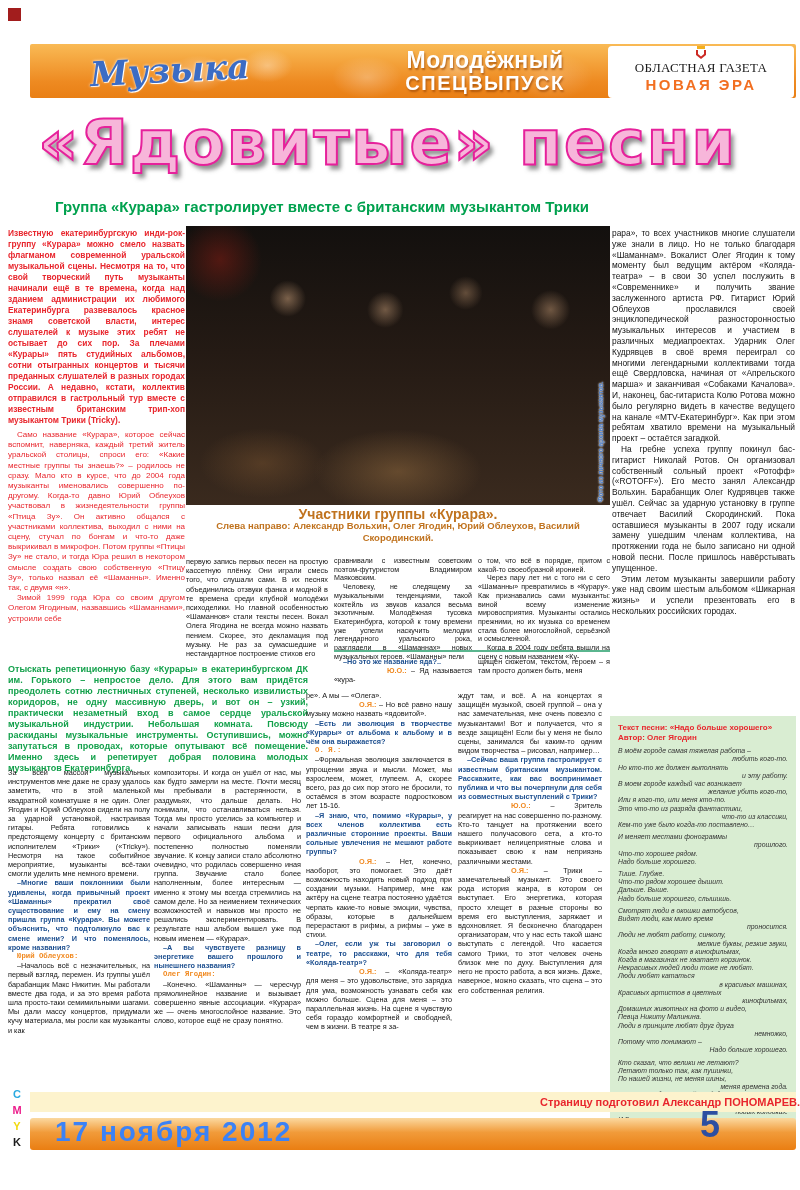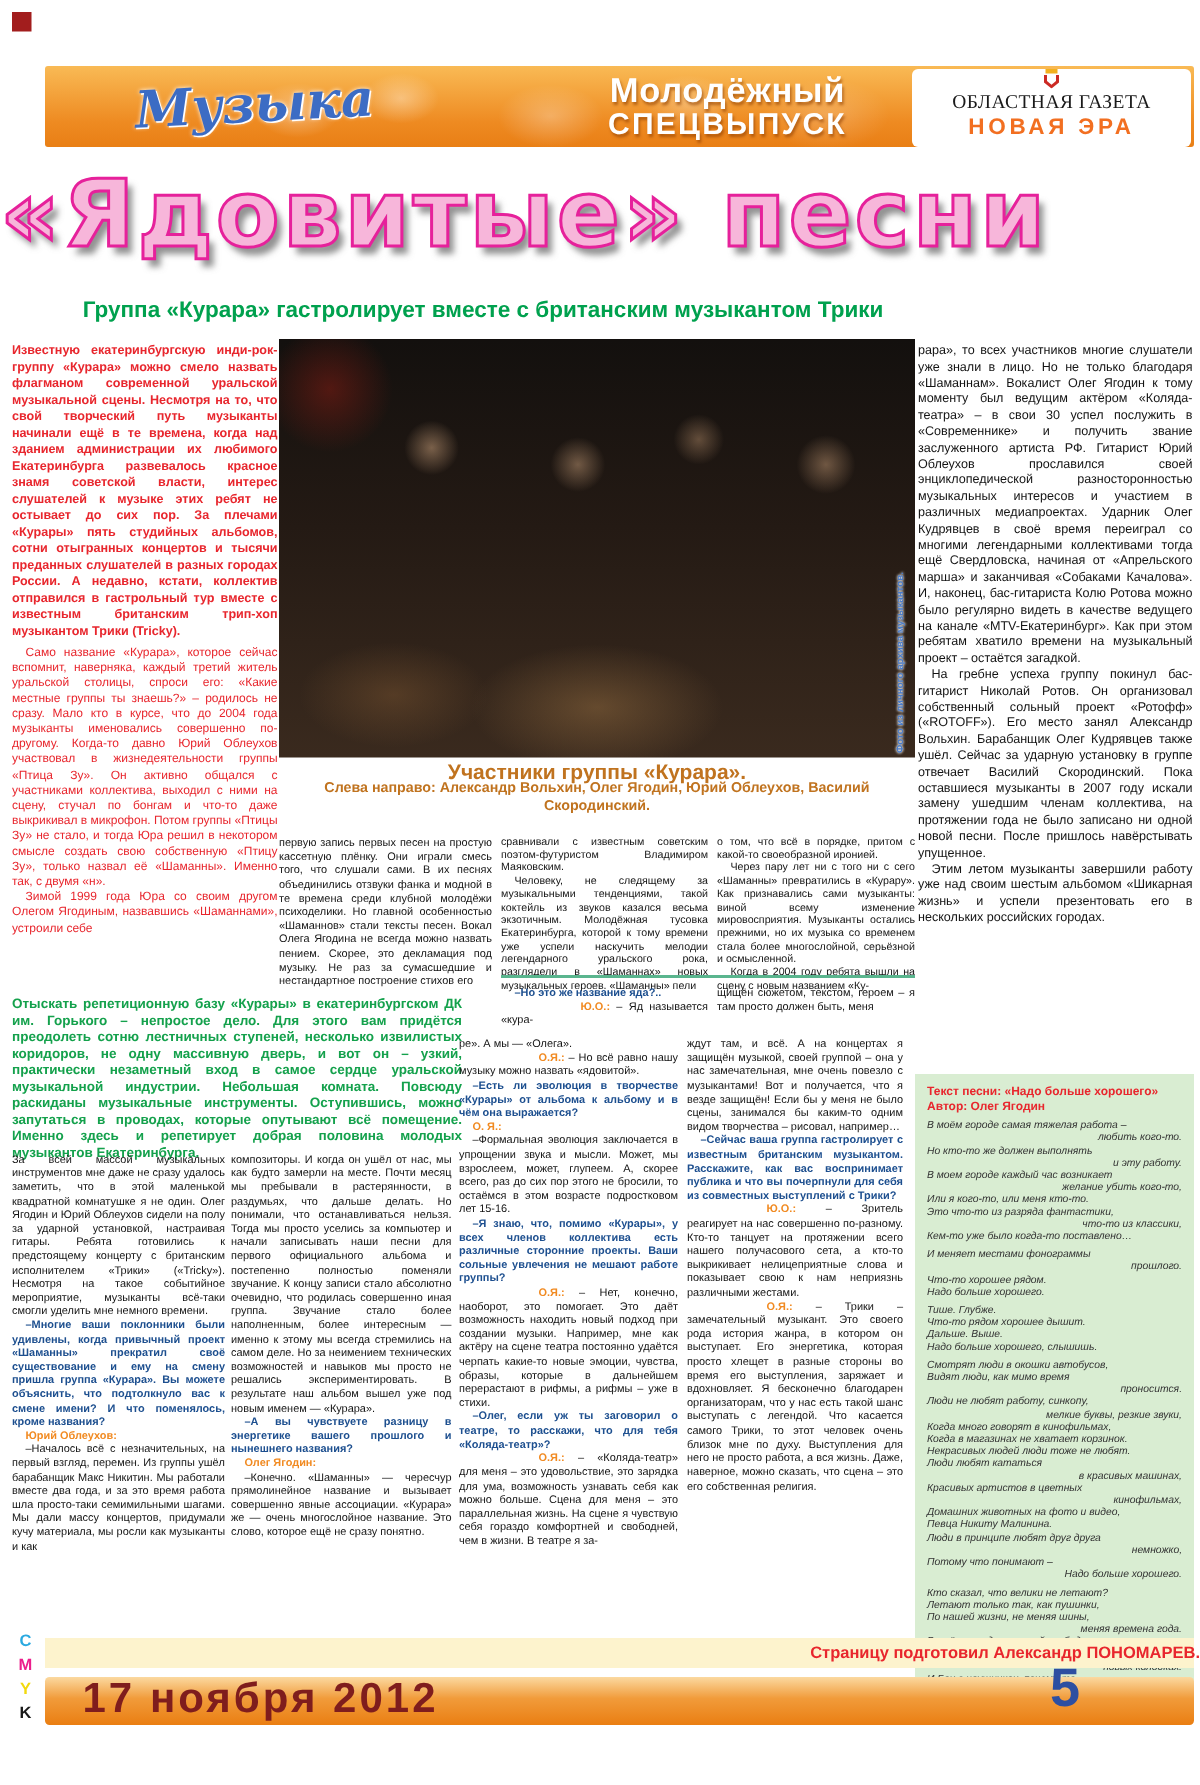--- a/index.html
+++ b/index.html
@@ -25,21 +25,21 @@
     text-shadow:1px 2px 2px rgba(140,60,0,.6);}
   .issue1{font-size:23px;font-weight:bold;letter-spacing:.5px;line-height:24px;}
   .issue2{font-size:20px;font-weight:bold;letter-spacing:1.5px;line-height:22px;}
   .masthead{position:absolute;left:608px;top:46px;width:186px;height:52px;background:#fff;
     border-radius:4px;text-align:center;padding-top:0;box-sizing:border-box;}
   .crest{height:13px;line-height:0;}
   .mh-top{font-family:"Liberation Serif",serif;font-size:13px;color:#1a1a1a;letter-spacing:.3px;line-height:17px;}
   .mh-bot{font-size:15px;font-weight:bold;color:#f26f21;letter-spacing:2.5px;line-height:17px;}
 
   
-  .headline{position:absolute;left:0;top:106px;width:737px;text-align:left;
+  .headline{position:absolute;left:0;top:106px;width:737px;text-align:right;
     font-family:"DejaVu Sans",sans-serif;font-weight:bold;font-size:62px;letter-spacing:2px;
     color:#f7b6da;-webkit-text-stroke:2px #e6219b;
     text-shadow:4px 5px 4px rgba(110,110,110,.75);}
   .subhead{position:absolute;left:0;top:198px;width:644px;text-align:center;
     font-size:15px;font-weight:bold;color:#00a14e;}
 
   
   .intro{position:absolute;left:8px;top:228px;width:177px;color:#e8262d;text-align:justify;}
   .intro-lead{font-weight:bold;font-size:8.4px;line-height:11px;margin-bottom:4px;}
   .intro .seg{font-size:8px;line-height:10.2px;text-indent:10px;margin:0;}
@@ -62,21 +62,21 @@
     font-weight:bold;text-shadow:-1px 0 #fff,1px 0 #fff,0 -1px #fff,0 1px #fff;}
   .cap1{font-size:14px;line-height:12px;}
   .cap2{font-size:9.5px;line-height:12px;}
 
   
   .bodycol{position:absolute;text-align:justify;font-size:7.3px;line-height:9.2px;color:#141414;}
   .bodycol .seg{margin:0;}
   .seg.p{text-indent:9px;}
   .seg.cont{text-indent:0;}
   .seg.q{font-weight:bold;color:#1d4f8f;text-indent:9px;}
-  .seg.name{font-weight:bold;color:#f18a21;text-indent:9px;}
+  .seg.name{font-weight:bold;color:#f18a21;text-indent:9px;font-family:Liberation Mono, monospace;}
   .lead{font-weight:bold;color:#f18a21;font-style:normal;padding-left:44px;}
 
   #colA{left:186px;top:557px;width:142px;}
   #colBtop{left:334px;top:557px;width:138px;font-size:7.1px;line-height:8.7px;}
   #colCtop{left:478px;top:557px;width:132px;font-size:7.1px;line-height:8.7px;}
   .divider{position:absolute;left:334px;top:650px;width:276px;height:2px;background:#5ab58e;}
   #colBbot{left:334px;top:657px;width:138px;}
   #colCbot{left:478px;top:657px;width:132px;}
   #col3{left:306px;top:691px;width:146px;}
   #col4{left:458px;top:691px;width:144px;}
@@ -96,21 +96,21 @@
     text-indent:0;text-align:left;}
   .lyrics .seg.r{text-align:right;}
   .lyrics .seg.gap{height:4px;}
 
   
   .byline-band{position:absolute;left:30px;top:1092px;width:766px;height:20px;background:#fdf3cd;}
   .byline{position:absolute;left:0;top:1092px;width:800px;text-align:right;font-size:11px;
     font-weight:bold;color:#e8262d;line-height:20px;}
   .datebar{position:absolute;left:30px;top:1118px;width:766px;height:32px;border-radius:3px;
     background:linear-gradient(180deg,#fbd9a0,#f19b3a 45%,#ea7e12);}
-  .date{position:absolute;left:55px;top:1116px;font-size:28px;font-weight:bold;color:#7f1d1d;
+  .date{position:absolute;left:55px;top:1116px;font-size:28px;font-weight:bold;color:#3b82f6;
     letter-spacing:2px;}
   .pagenum{position:absolute;left:700px;top:1104px;font-size:36px;font-weight:bold;color:#2d4fa1;}
   .cmyk{position:absolute;left:9px;top:1086px;width:16px;text-align:center;}
   .cmyk span{display:block;font-size:11px;font-weight:bold;line-height:16px;}
   .cmyk .c{color:#2aa9e0;}.cmyk .m{color:#ec1e8c;}.cmyk .y{color:#f2d90e;}.cmyk .k{color:#1a1a1a;}
 </style>
 </head>
 <body>
 
 <div id="page">

